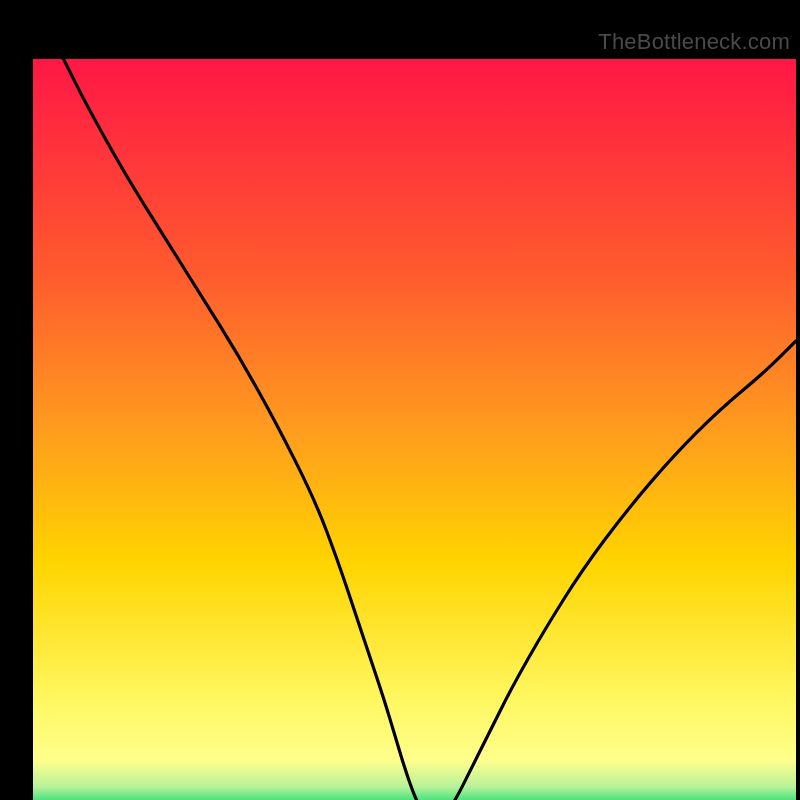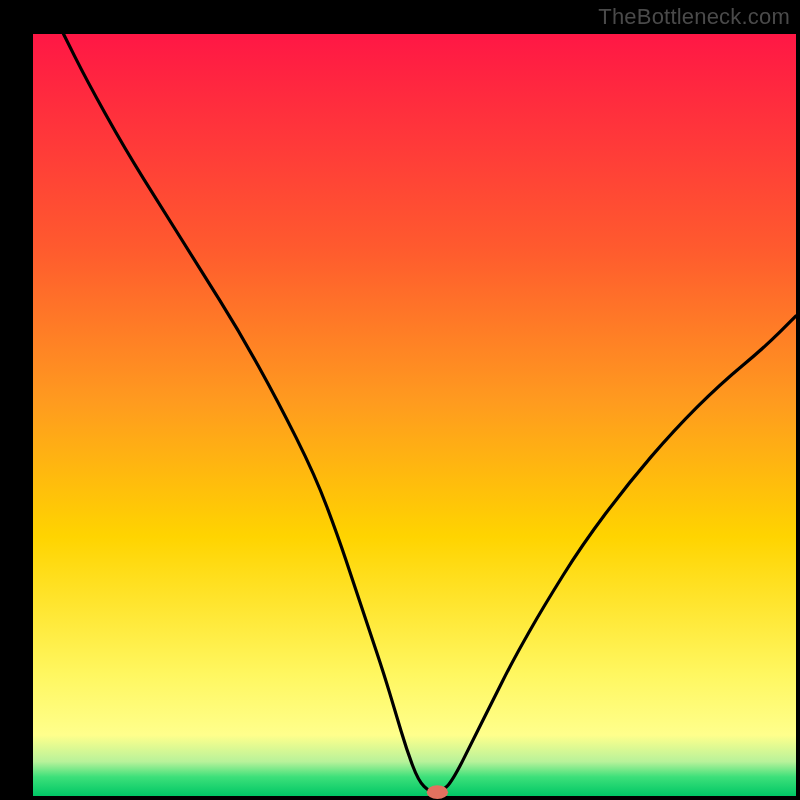--- a/index.html
+++ b/index.html
@@ -8,20 +8,21 @@
     width: 800px;
     height: 800px;
     background: #000;
     overflow: hidden;
     font-family: Arial, Helvetica, sans-serif;
   }
   .wrap {
     position: relative;
     width: 800px;
     height: 656px;
+    margin-top: 25px;
   }
   .watermark {
     position: absolute;
     top: 4px;
     right: 10px;
     color: #4a4a4a;
     font-size: 22px;
     font-weight: 500;
     letter-spacing: 0.2px;
     z-index: 3;

